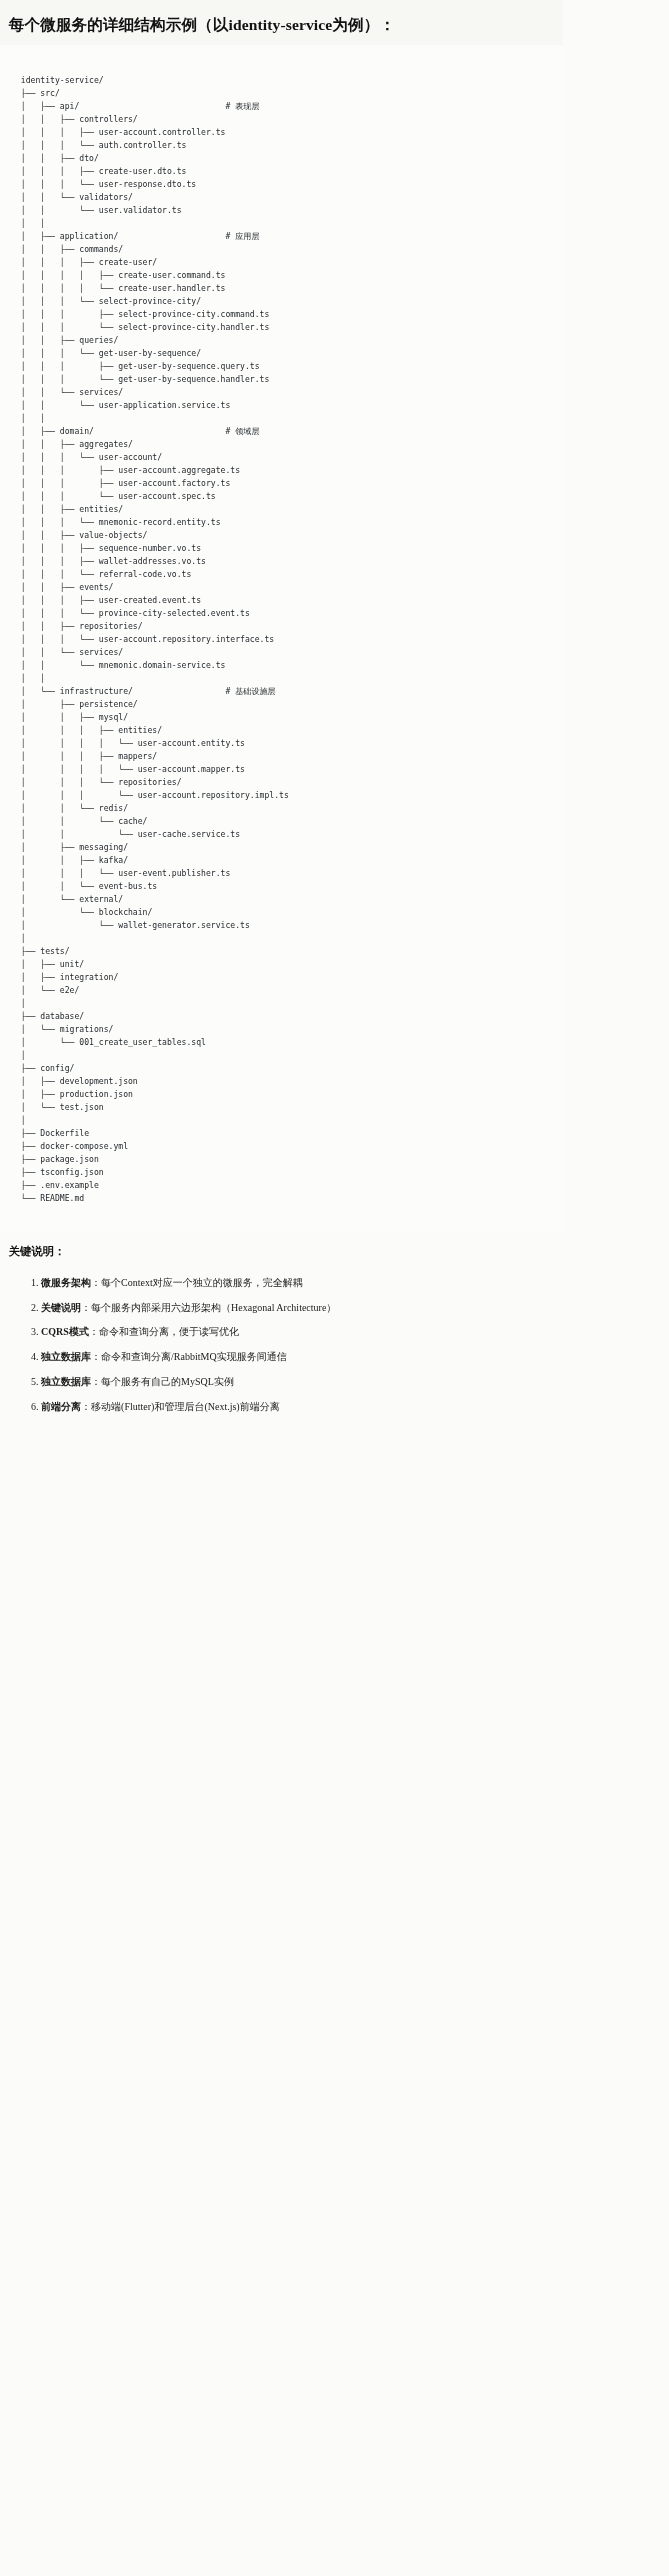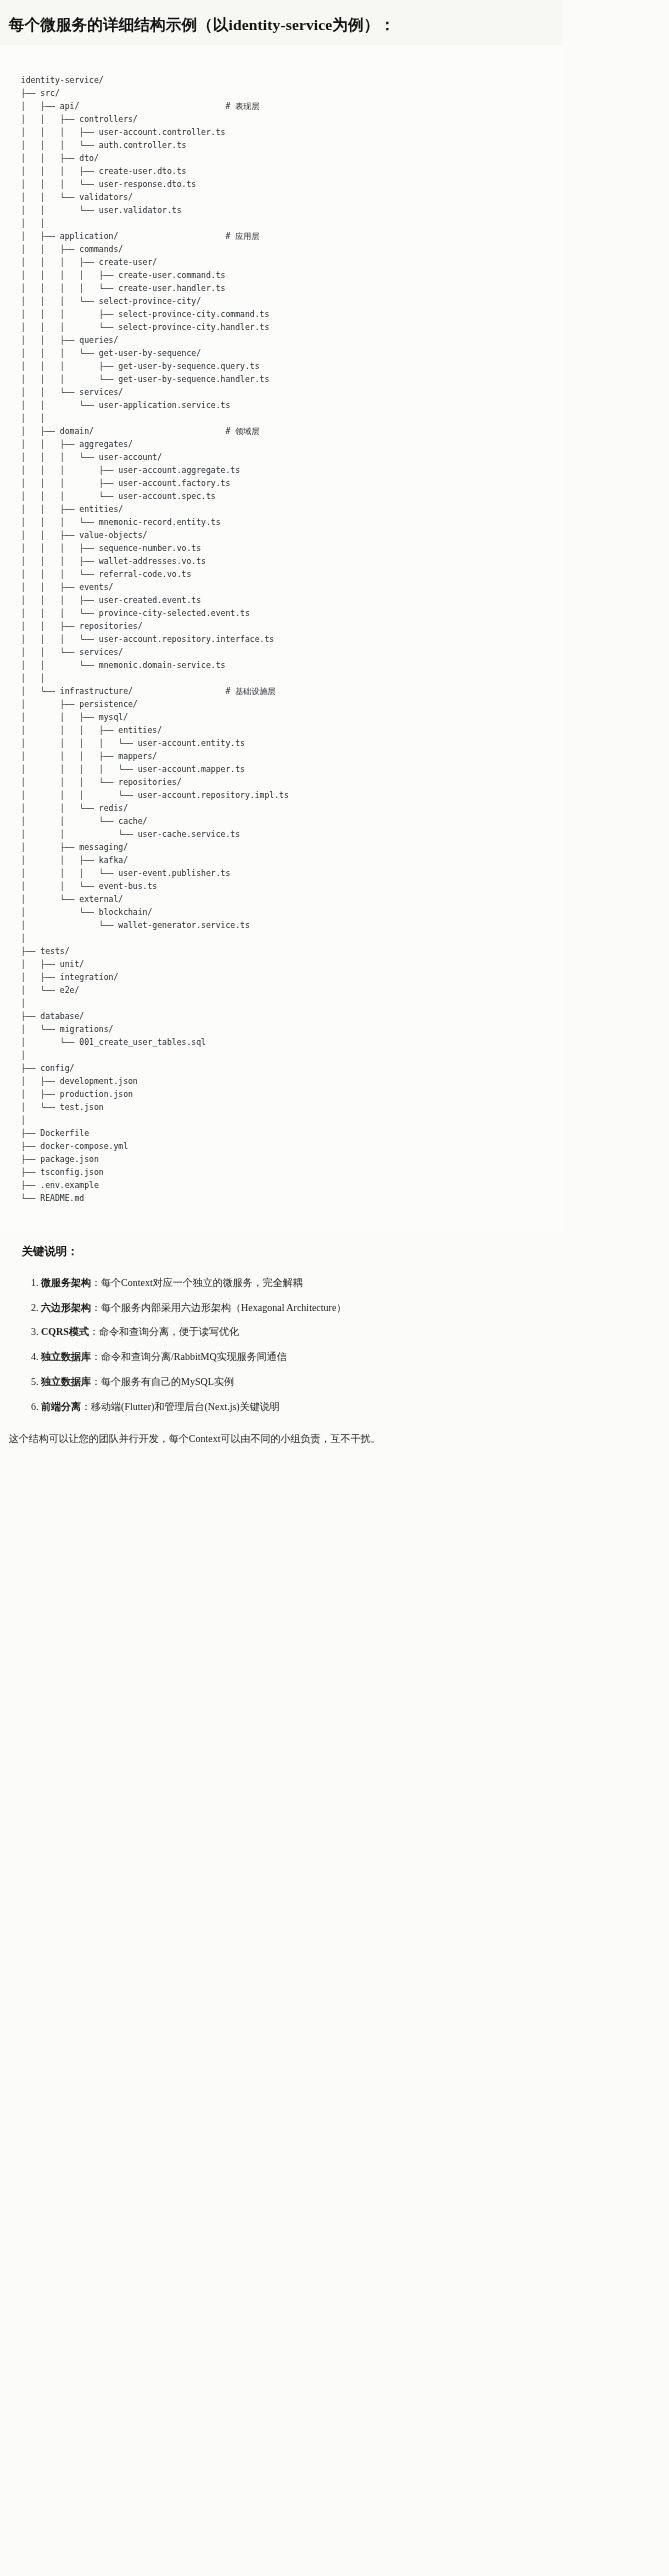--- a/index.html
+++ b/index.html
@@ -59,21 +59,21 @@
   
   .keys-block {
     padding: 12.5px 8.8px 16.3px 8.8px;
     background: #fbfbf9;
   }
   .keys-title {
     font-family: "Liberation Serif", serif;
     font-weight: bold;
     font-size: 11.3px;
     color: #111111;
-    margin: 0 0 10px 13px;
+    margin: 0 0 10px 0;
   }
   ol.keys {
     margin: 16px;
     padding: 0 0 0 16.3px;
     font-family: "Liberation Serif", serif;
     font-size: 10px;
     color: #1a1a1a;
   }
   ol.keys > li {
     margin: 0 0 9.4px 0;
@@ -191,23 +191,22 @@
 ├── .env.example
 └── README.md</pre>
   </div>
 
   <hr class="rule">
 
   <div class="keys-block">
     <h2 class="keys-title">关键说明：</h2>
     <ol class="keys">
         <li><span class="k-term">微服务架构</span><span>：每个Context对应一个独立的微服务，完全解耦</span></li>
-        <li><span class="k-term">六边形架构</span><span>：每个服务内部采用六边形架构（Hexagonal Architecture）</span></li>
+        <li><span class="k-term">关键说明</span><span>：每个服务内部采用六边形架构（Hexagonal Architecture）</span></li>
         <li><span class="k-term">CQRS模式</span><span>：命令和查询分离，便于读写优化</span></li>
         <li><span class="k-term">独立数据库</span><span>：命令和查询分离/RabbitMQ实现服务间通信</span></li>
         <li><span class="k-term">独立数据库</span><span>：每个服务有自己的MySQL实例</span></li>
-        <li><span class="k-term">前端分离</span><span>：移动端(Flutter)和管理后台(Next.js)关键说明</span></li>
+        <li><span class="k-term">前端分离</span><span>：移动端(Flutter)和管理后台(Next.js)前端分离</span></li>
       </ol>
-    <p class="closing">这个结构可以让您的团队并行开发，每个Context可以由不同的小组负责，互不干扰。</p>
   </div>
 
 </div>
 
 
 </body></html>

